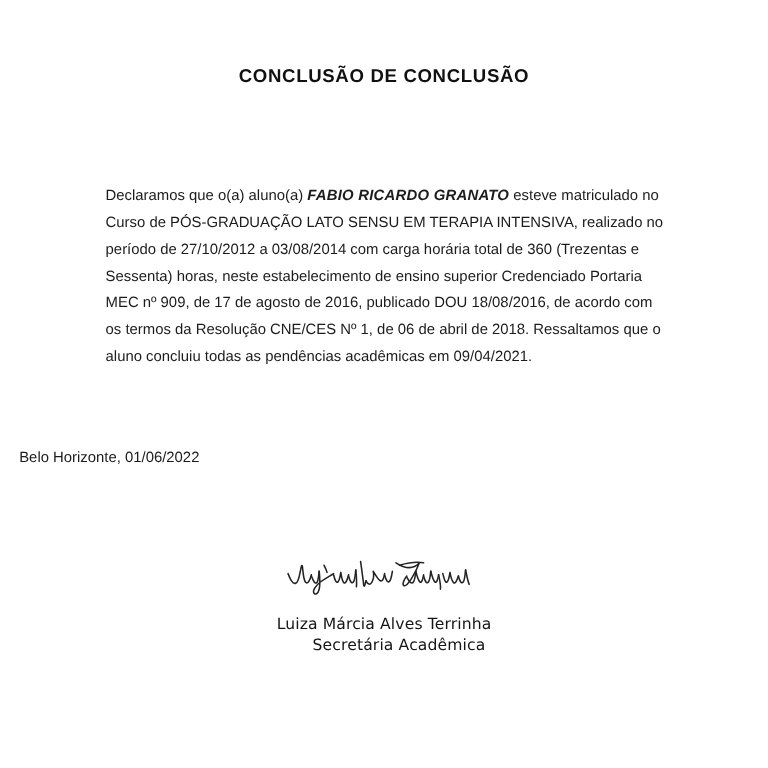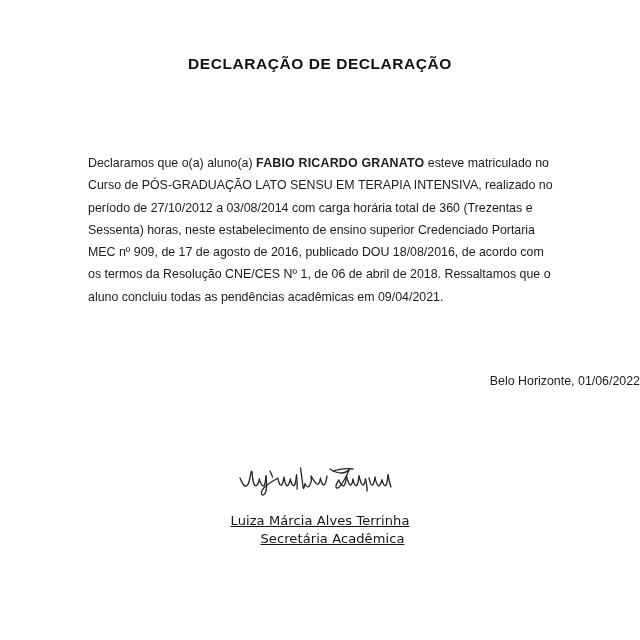--- a/index.html
+++ b/index.html
@@ -50,41 +50,41 @@
   .body-block p {
     margin: 0;
     text-align: justify;
   }
   .body-block p:last-child {
     text-align: left;
   }
   .nm {
     font-weight: bold;
     letter-spacing: 0.2px;
+    font-style: italic;
   }
 
   
   .place-date {
     position: absolute;
     left: 16px;
     right: 0;
     top: 374px;
-    text-align: right;
+    text-align: left;
     font-size: 12.4px;
     color: #1c1c1c;
   }
 
   
   .sig-area {
     position: absolute;
     left: 0;
     right: 0;
     top: 458px;
     text-align: center;
-    text-decoration: underline;
   }
   .sig-mark {
     display: block;
     margin: 0 auto;
     width: 170px;
     height: 44px;
   }
   .sig-name {
     margin-top: 10px;
     font-family: "DejaVu Sans", sans-serif;
@@ -100,21 +100,21 @@
     color: #151515;
     letter-spacing: 0.1px;
     padding-left: 25px;
   }
 </style>
 </head>
 <body>
 
 <div class="page">
 
-  <div class="doc-title">DECLARAÇÃO DE DECLARAÇÃO</div>
+  <div class="doc-title">CONCLUSÃO DE CONCLUSÃO</div>
 
   <div class="body-block">
     <p><span>Declaramos que o(a) aluno(a) </span><span class="nm">FABIO RICARDO GRANATO</span><span> esteve matriculado no Curso de PÓS-GRADUAÇÃO LATO SENSU EM TERAPIA INTENSIVA, realizado no período de 27/10/2012 a 03/08/2014 com carga horária total de 360 (Trezentas e Sessenta) horas, neste estabelecimento de ensino superior Credenciado Portaria MEC nº 909, de 17 de agosto de 2016, publicado DOU 18/08/2016, de acordo com os termos da Resolução CNE/CES Nº 1, de 06 de abril de 2018. Ressaltamos que o aluno concluiu todas as pendências acadêmicas em 09/04/2021.</span></p>
   </div>
 
   <div class="place-date">Belo Horizonte, 01/06/2022</div>
 
   <div class="sig-area">
     <svg class="sig-mark" viewBox="0 0 340 88" aria-hidden="true">
       <g fill="none" stroke="#242424" stroke-width="2.6" stroke-linecap="round" stroke-linejoin="round">

